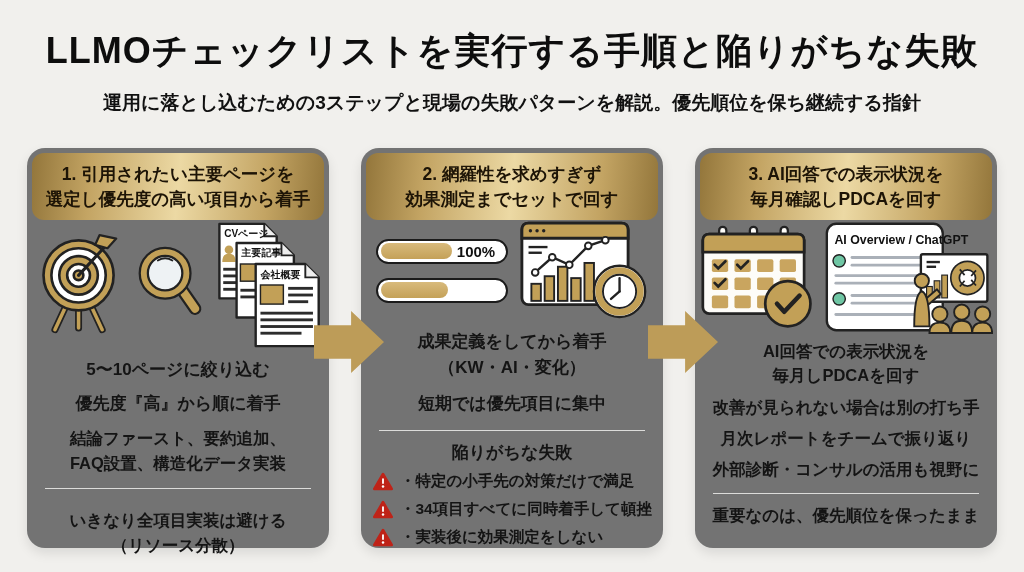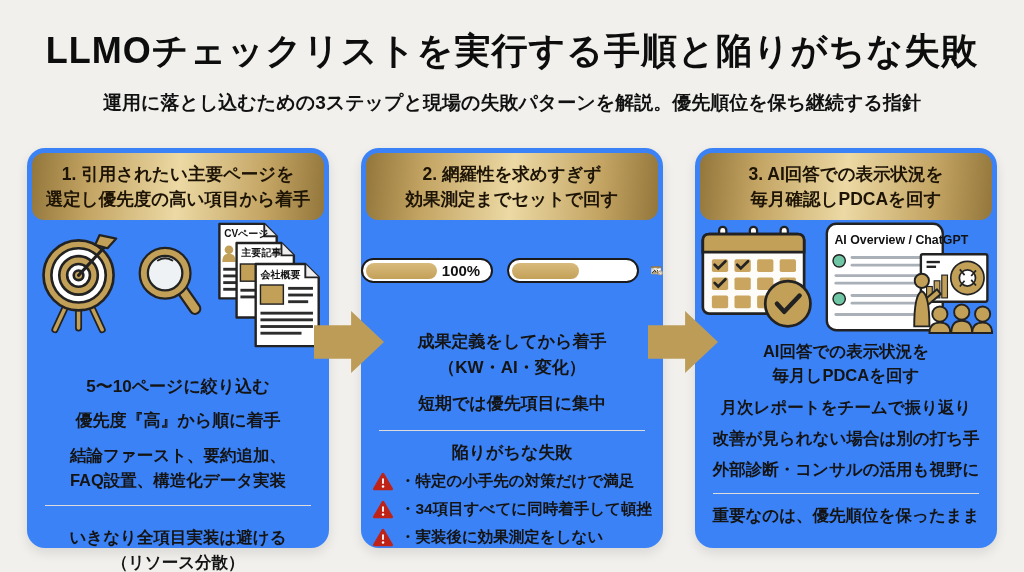--- a/index.html
+++ b/index.html
@@ -4,21 +4,21 @@
 <style>
   * { margin:0; padding:0; box-sizing:border-box; }
   html,body { width:1024px; height:572px; overflow:hidden; }
   body { background:#f1f0ed; font-family:"Liberation Sans","DejaVu Sans",sans-serif; color:#141414; }
   .canvas { position:relative; width:1024px; height:572px; }
 
   .page-title { text-align:center; font-size:36px; font-weight:800; letter-spacing:1px; padding-top:27px; color:#0d0d0d; }
   .page-subtitle { text-align:center; font-size:19px; font-weight:700; margin-top:14px; color:#111; }
 
   .cards-row { position:absolute; left:27px; top:148px; width:970px; display:flex; gap:32px; }
-  .card { width:302px; height:400px; background:#3b82f6; border-radius:18px;
+  .card { width:302px; height:400px; background:#737373; border-radius:18px;
           box-shadow:0 5px 12px rgba(0,0,0,.10); display:flex; flex-direction:column; }
   .card-header { margin:5px 5px 0 5px; border-radius:12px; padding:9px 4px;
     background:linear-gradient(95deg,#93763b 0%,#c3a463 20%,#ecd9a4 50%,#c3a463 80%,#93763b 100%);
     text-align:center; font-size:17.5px; font-weight:800; line-height:1.4; color:#1d1406; }
   .icon-row { display:flex; justify-content:center; align-items:center; }
 
   .ctext { text-align:center; font-weight:700; color:#141414; }
   .divider { border-top:1.5px solid #dcdcda; width:88%; margin:0 auto; }
 
   
@@ -105,40 +105,40 @@
             <rect x="34" y="24" width="26" height="3" fill="#2c2c2c"></rect>
             <rect x="34" y="31" width="26" height="3" fill="#2c2c2c"></rect>
             <rect x="34" y="38" width="21" height="3" fill="#2c2c2c"></rect>
             <rect x="5" y="50" width="55" height="3" fill="#2c2c2c"></rect>
             <rect x="5" y="57" width="55" height="3" fill="#2c2c2c"></rect>
             <rect x="5" y="64" width="55" height="3" fill="#2c2c2c"></rect>
             <rect x="5" y="71" width="43" height="3" fill="#2c2c2c"></rect>
           </g>
         </svg>
       </div>
-      <div class="ctext" style="font-size:17px; margin-top:27px;">5〜10ページに絞り込む</div>
+      <div class="ctext" style="font-size:17px; margin-top:10px;">5〜10ページに絞り込む</div>
       <div class="ctext" style="font-size:17px; margin-top:11px;">優先度『高』から順に着手</div>
       <div class="ctext" style="font-size:16.5px; margin-top:11px; line-height:1.5;">
         <div>結論ファースト、要約追加、</div>
         <div>FAQ設置、構造化データ実装</div>
       </div>
       <div class="divider" style="margin-top:12px;"></div>
       <div class="ctext" style="font-size:16.5px; margin-top:19px; line-height:1.55;">
         <div>いきなり全項目実装は避ける</div>
         <div>（リソース分散）</div>
       </div>
     </div>
 
     <div class="card">
       <div class="card-header">
         <div>2. 網羅性を求めすぎず</div>
         <div>効果測定までセットで回す</div>
       </div>
       <div class="icon-row" style="height:112px; gap:12px;">
-        <div style="display:flex; flex-direction:row; gap:14px;align-items:center;">
+        <div style="display:flex; flex-direction:column; gap:14px;align-items:center;">
           <div class="pbar">
             <div class="pfill" style="width:58%;"></div>
             <span class="plabel">100%</span>
           </div>
           <div class="pbar">
             <div class="pfill" style="width:55%;"></div>
           </div>
         </div>
 
         <svg width="128" height="100" viewBox="0 0 135 105">
@@ -263,22 +263,22 @@
           <circle cx="143" cy="97" r="8" fill="#c2a057" stroke="#222" stroke-width="2"></circle>
           <path d="M132 119 Q132 106 143 106 Q154 106 154 119 Z" fill="#c2a057" stroke="#222" stroke-width="2"></path>
           <circle cx="165" cy="99" r="8" fill="#c2a057" stroke="#222" stroke-width="2"></circle>
           <path d="M154 119 Q154 108 165 108 Q175 108 175 119 Z" fill="#c2a057" stroke="#222" stroke-width="2"></path>
         </svg>
       </div>
       <div class="ctext" style="font-size:16.5px; margin-top:6px; line-height:1.45;">
         <div>AI回答での表示状況を</div>
         <div>毎月しPDCAを回す</div>
       </div>
+      <div class="ctext" style="font-size:16.5px; margin-top:9px;">改善が見られない場合は別の打ち手</div>
       <div class="ctext" style="font-size:16.5px; margin-top:9px;">月次レポートをチームで振り返り</div>
-      <div class="ctext" style="font-size:16.5px; margin-top:9px;">改善が見られない場合は別の打ち手</div>
       <div class="ctext" style="font-size:16.5px; margin-top:9px;">外部診断・コンサルの活用も視野に</div>
       <div class="divider" style="margin-top:12px;"></div>
       <div class="ctext" style="font-size:16.5px; margin-top:9px; line-height:1.5;">
         <div>重要なのは、優先順位を保ったまま</div>
       </div>
     </div>
 
   </div>
 
   <div class="arrow arrow1"></div>

